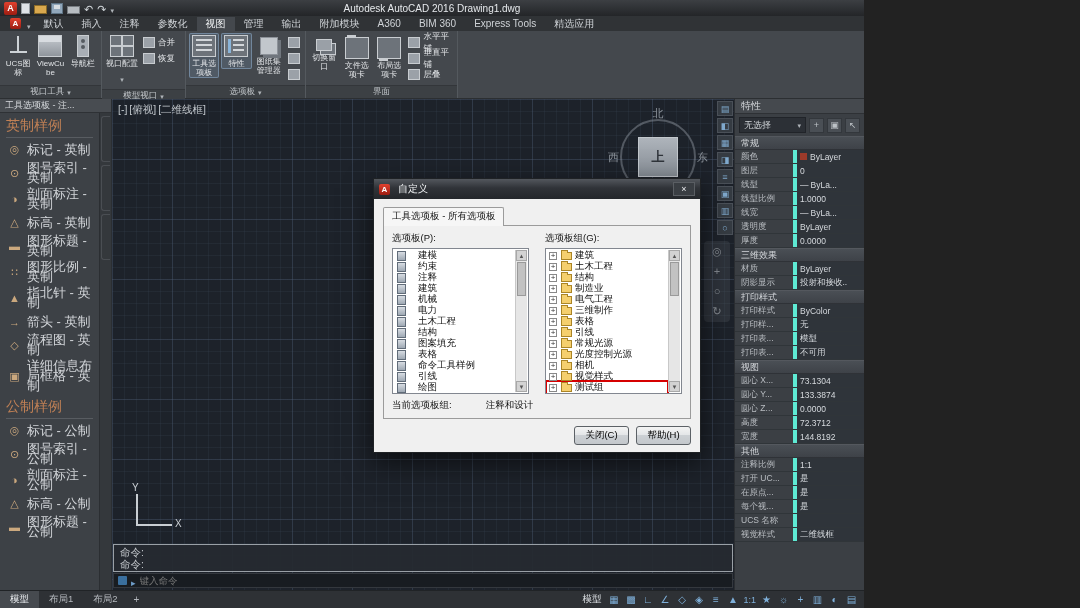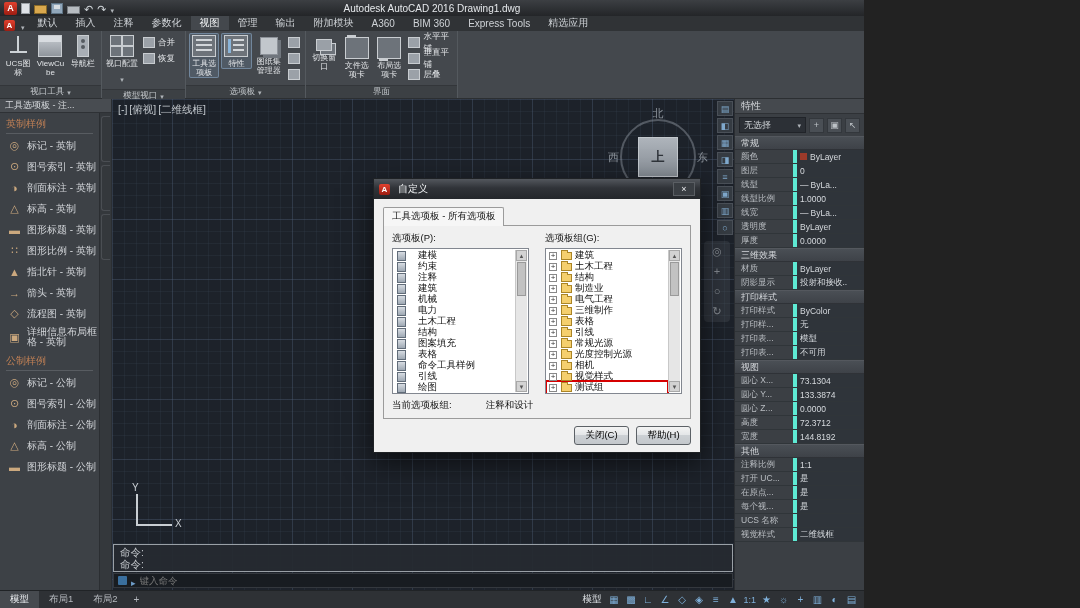--- a/index.html
+++ b/index.html
@@ -33,21 +33,21 @@
 .person::after{content:"";position:absolute;left:0.5px;bottom:0;width:8px;height:4px;border-radius:4px 4px 0 0;background:#b9bec3}
 .signin{font-size:9px;color:#d4d7da}
 .tbico{font-size:9px;color:#aeb3b8}
 .winbtns{display:flex;gap:1px;margin-left:4px}
 .winbtns span{width:15px;text-align:center;font-size:9px;color:#d9dcdf}
 .wb-min::before{content:"–"}
 .wb-res::before{content:"□"}
 .wb-cls::before{content:"×"}
 
 
-.tabrow{position:absolute;top:16px;left:0;right:0;height:15px;background:#303336;display:flex;align-items:flex-start;padding-left:0}
+.tabrow{position:absolute;top:16px;left:0;right:0;height:15px;background:#303336;display:flex;align-items:center;padding-left:6px}
 .appbtn{display:flex;align-items:center;gap:2px;padding:0 4px}
 .tabs{display:flex}
 .rtab{padding:0 9px;font-size:10px;color:#cfd3d7;display:flex;align-items:center;white-space:nowrap}
 .tabs .rtab:nth-of-type(5){background:#44484d;color:#f2f4f6}
 
 
 .ribbon{position:absolute;top:31px;left:0;right:0;height:68px;background:#44484d;border-bottom:1px solid #2c2f32;display:flex}
 .rgroup{height:100%;display:flex;flex-direction:column;border-right:1px solid rgba(98,103,109,.55)}
 .rg-body{flex:1;display:flex;align-items:flex-start;padding:2px 3px;gap:2px}
 .rg-label{height:13px;background:#3c4044;border-top:1px solid #33363a;display:flex;align-items:center;justify-content:center;gap:3px;font-size:8.5px;color:#c3c7cb}
@@ -80,34 +80,34 @@
 
 
 .main{position:absolute;top:99px;left:0;right:0;bottom:18px}
 
 
 .palette{position:absolute;left:0;top:0;bottom:0;width:112px;background:#3d4146;border-right:1px solid #2b2e32}
 .pal-title{height:14px;background:#484c51;border-bottom:1px solid #2e3135;font-size:9px;color:#d6d9dd;display:flex;align-items:center;padding:0 5px;white-space:nowrap;overflow:hidden}
 .pal-body{position:absolute;top:14px;left:0;right:12px;bottom:0;overflow:hidden}
 .pal-tabs{position:absolute;top:14px;right:0;bottom:0;width:12px;background:#34383c;border-left:1px solid #2b2e32}
 .pal-tabs i{display:block;height:46px;margin:3px 1px 0;border:1px solid #4a4e53;border-right:0;border-radius:3px 0 0 3px}
-.phead{margin:4px 6px 1px;padding-bottom:2px;border-bottom:1px solid #585c61;font-size:10px;color:#c08055}
+.phead{margin:4px 6px 1px;padding-bottom:2px;border-bottom:1px solid #585c61;font-size:14px;color:#c08055}
 .pitem{display:flex;align-items:center;gap:5px;padding:3px 2px 3px 7px}
 .pic{width:15px;min-width:15px;height:15px;display:flex;align-items:center;justify-content:center;color:#cba87e;font-size:11px}
 .ic-tag::before{content:"◎"}
 .ic-callout::before{content:"⊙"}
 .ic-section::before{content:"◑"}
 .ic-elev::before{content:"△"}
 .ic-title::before{content:"▬"}
 .ic-scale::before{content:"∷"}
 .ic-north::before{content:"▲"}
 .ic-arrow::before{content:"→"}
 .ic-flow::before{content:"◇"}
 .ic-detail::before{content:"▣"}
-.pilab{font-size:10px;line-height:10px;color:#d2d5d9}
+.pilab{font-size:13px;line-height:10px;color:#d2d5d9}
 
 
 .canvas{position:absolute;left:112px;right:130px;top:0;bottom:0;overflow:hidden;background-color:#1d222a;
  background-image:
  linear-gradient(rgba(80,95,120,.30) 1px,transparent 1px),
  linear-gradient(90deg,rgba(80,95,120,.30) 1px,transparent 1px),
  linear-gradient(rgba(70,82,104,.16) 1px,transparent 1px),
  linear-gradient(90deg,rgba(70,82,104,.16) 1px,transparent 1px);
  background-size:60px 60px,60px 60px,12px 12px,12px 12px}
 .vpctl{position:absolute;top:4px;left:6px;font-size:10.5px;color:#c1c6cb;display:flex;gap:2px;z-index:3}

